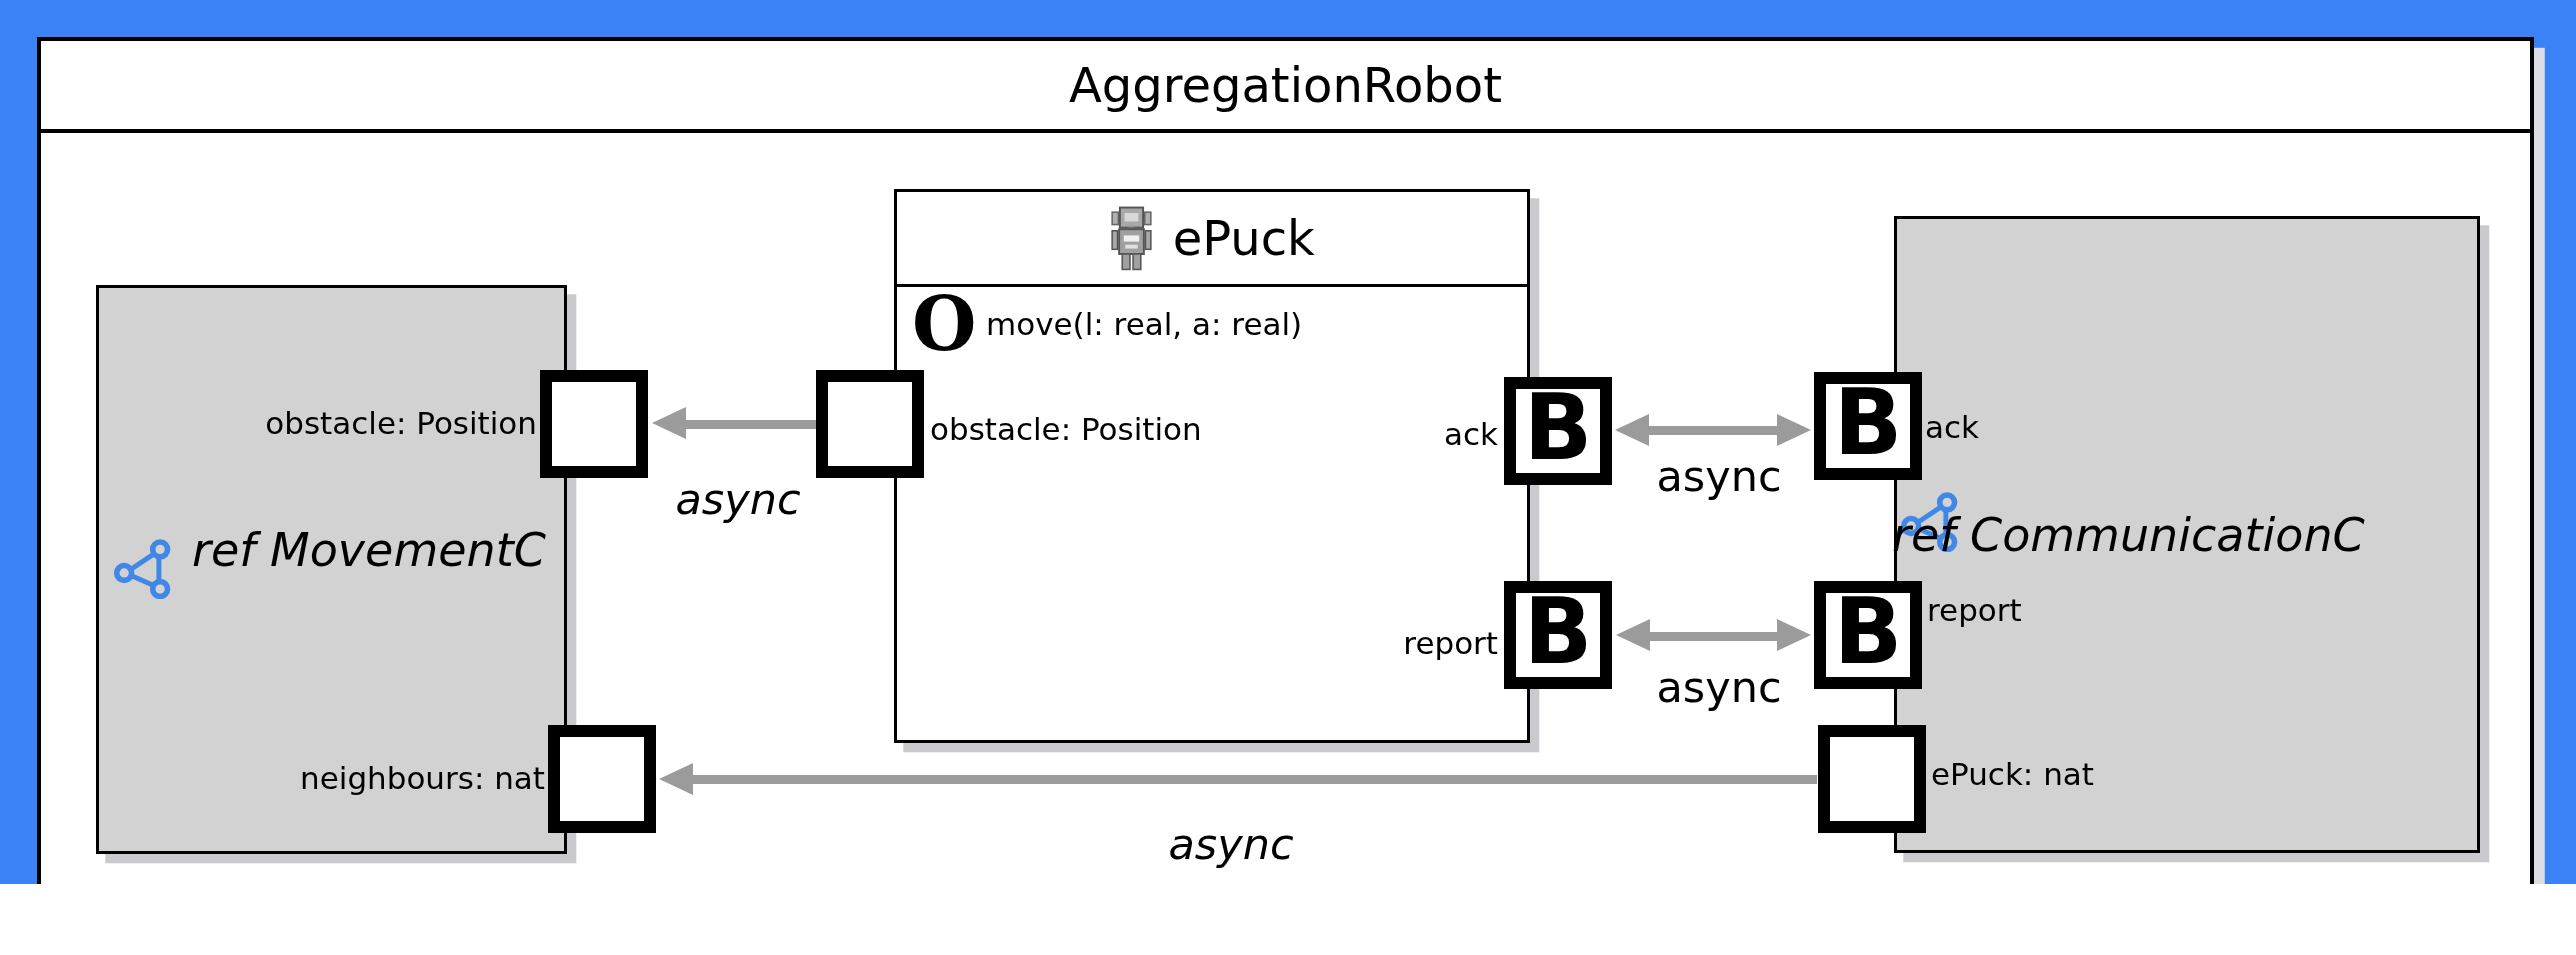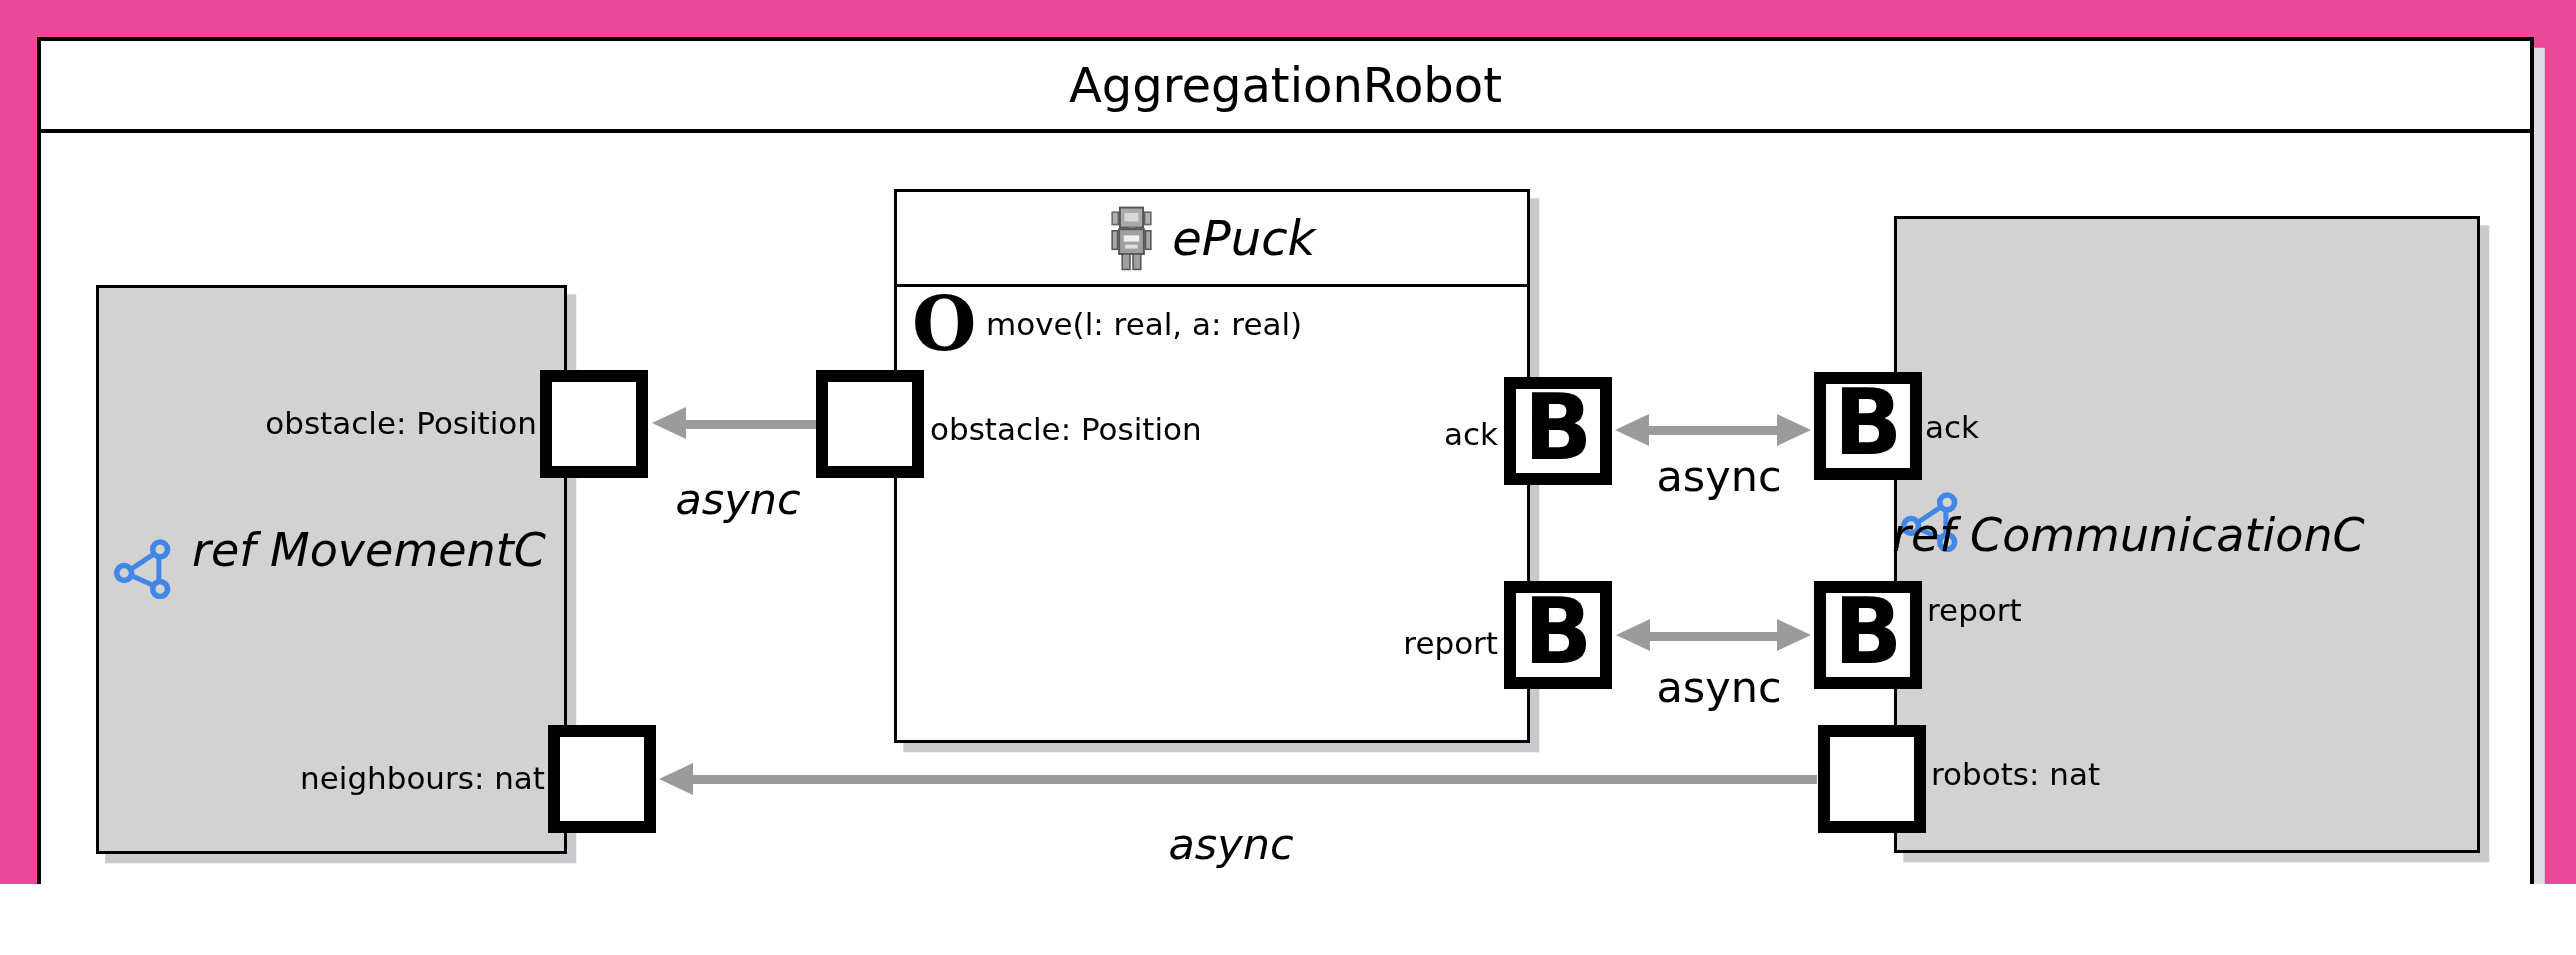--- a/index.html
+++ b/index.html
@@ -4,21 +4,21 @@
 <style>
   :root{
     --component-fill:#d2d2d2;
     --connector-gray:#9b9b9b;
     --ref-icon-blue:#4187e6;
     --border-black:#000000;
     --shadow:#c9c9ce;
   }
   html,body{margin:0;padding:0;background:#ffffff;}
   .canvas{
-    position:relative;width:2576px;height:884px;background:#ec4899;overflow:hidden;
+    position:relative;width:2576px;height:884px;background:#3b82f6;overflow:hidden;
     font-family:"DejaVu Sans", sans-serif;color:#000;
   }
   
   .module-frame{
     position:absolute;left:37px;top:37px;width:2497px;height:872px;
     background:#fff;border:4.6px solid var(--border-black);box-sizing:border-box;
     box-shadow:10.8px 10.8px 0 0 #dcdce4;
   }
   .module-header{
     position:absolute;left:0;top:0;width:100%;height:92px;
@@ -30,21 +30,21 @@
   .comp{position:absolute;border:3.9px solid var(--border-black);box-sizing:border-box;
         box-shadow:9.3px 9.3px 0 0 var(--shadow);}
   .comp.gray{background:var(--component-fill);}
   .comp.white{background:#ffffff;}
   .comp-movement{left:96px;top:285px;width:471px;height:569px;}
   .comp-epuck{left:894px;top:189px;width:636px;height:554px;}
   .epuck-header{
     position:absolute;left:0;top:0;width:100%;height:95px;
     border-bottom:3.9px solid var(--border-black);box-sizing:border-box;
     display:flex;align-items:center;justify-content:center;gap:18.6px;
-    font-size:48px;white-space:nowrap;font-style:italic;
+    font-size:48px;white-space:nowrap;
   }
   .comp-communication{left:1894px;top:216px;width:586px;height:637px;}
   
   .port{
     position:absolute;width:108px;height:108px;background:#ffffff;
     border:12.4px solid var(--border-black);box-sizing:border-box;
     display:flex;align-items:center;justify-content:center;
   }
   .port .bglyph{font-size:90px;font-weight:bold;line-height:1;transform:translateY(-3.1px);}
   
@@ -147,21 +147,21 @@
   <div class="reflbl" style="left:192px;top:550px;">ref MovementC</div>
 
   <div class="opglyph" style="left:912px;top:324px;">O</div>
   <div class="lbl" style="left:986px;top:325px;">move(l: real, a: real)</div>
   <div class="lbl" style="left:930px;top:430px;">obstacle: Position</div>
   <div class="lbl" style="right:1078px;top:435px;">ack</div>
   <div class="lbl" style="right:1078px;top:644px;">report</div>
 
   <div class="lbl" style="left:1925px;top:428px;">ack</div>
   <div class="lbl" style="left:1927px;top:611px;">report</div>
-  <div class="lbl" style="left:1931px;top:775px;">robots: nat</div>
+  <div class="lbl" style="left:1931px;top:775px;">ePuck: nat</div>
   <svg class="icon" style="left:1900px;top:490px;" width="62" height="62" viewBox="0 0 100 100">
     <line x1="20" y1="58" x2="74" y2="22" stroke="var(--ref-icon-blue)" stroke-width="8"></line>
     <line x1="20" y1="58" x2="74" y2="82" stroke="var(--ref-icon-blue)" stroke-width="8"></line>
     <line x1="74" y1="22" x2="74" y2="82" stroke="var(--ref-icon-blue)" stroke-width="8"></line>
     <circle cx="18" cy="58" r="12" fill="#d2d2d2" stroke="var(--ref-icon-blue)" stroke-width="9"></circle>
     <circle cx="76" cy="20" r="12" fill="#d2d2d2" stroke="var(--ref-icon-blue)" stroke-width="9"></circle>
     <circle cx="76" cy="84" r="12" fill="#d2d2d2" stroke="var(--ref-icon-blue)" stroke-width="9"></circle>
   </svg>
   <div class="reflbl" style="left:1892px;top:523px;margin-top:12px;">ref CommunicationC</div>
 

